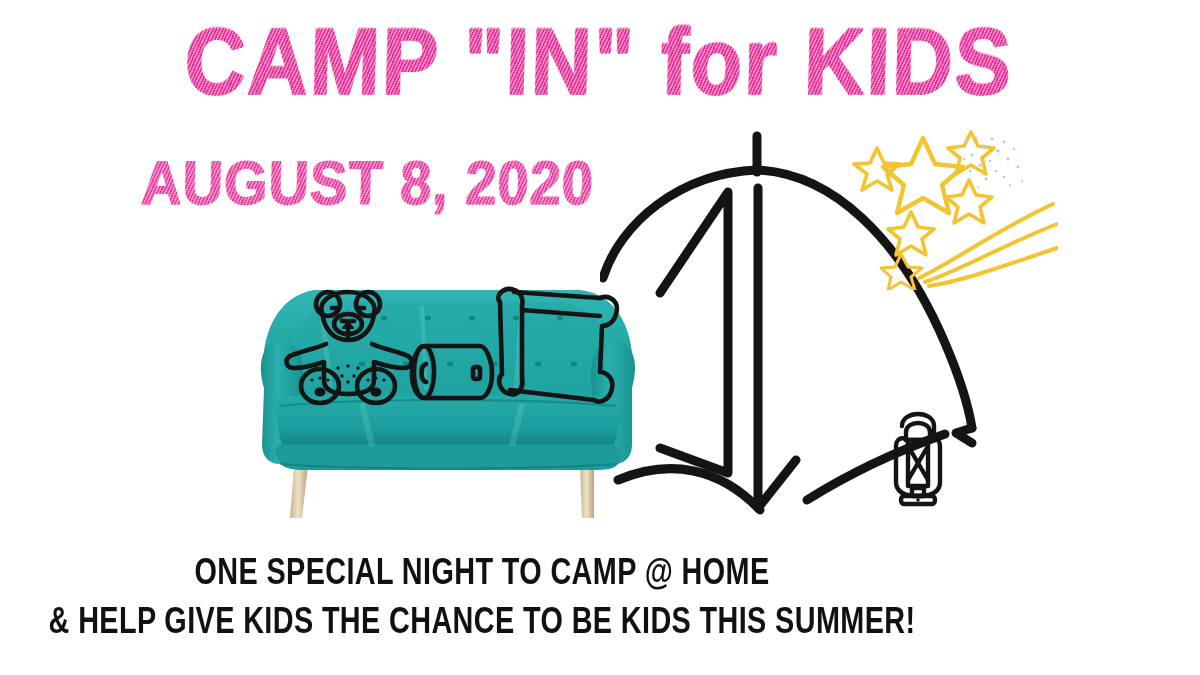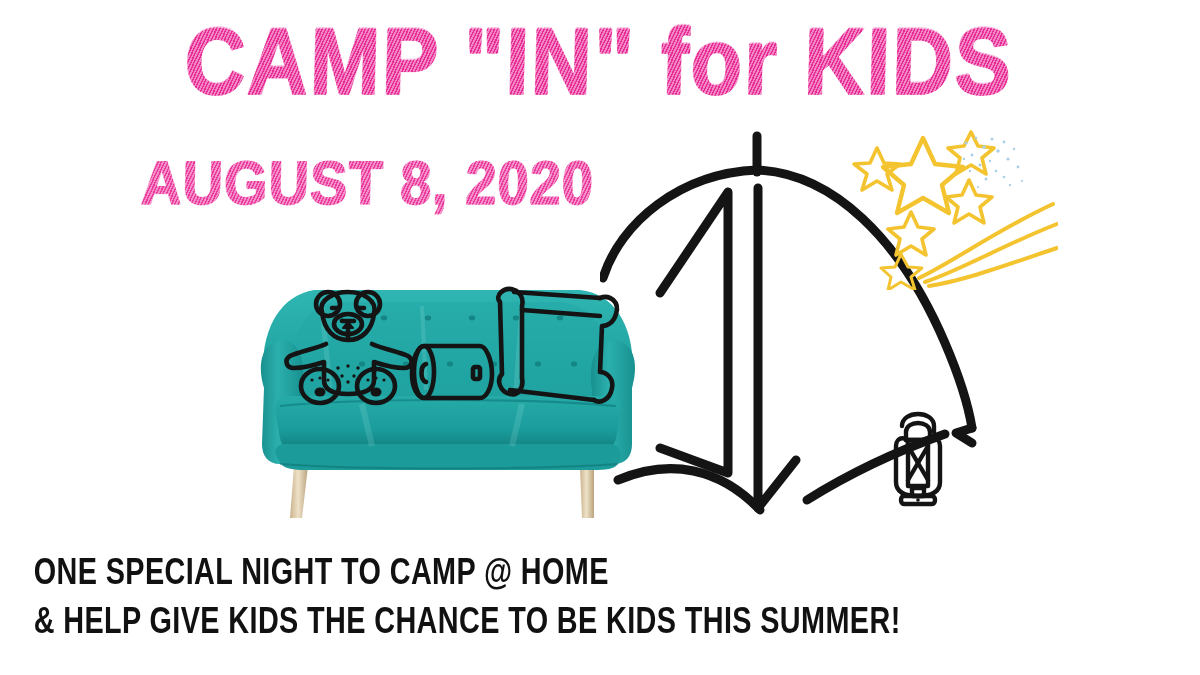--- a/index.html
+++ b/index.html
@@ -86,21 +86,21 @@
   }
   #hatch-title  { left: 95px;  top: 18px;  width: 1010px; height: 112px; }
   #hatch-date   { left: 100px; top: 150px; width: 520px;  height: 78px;  }
 
   
   .footer {
     position: absolute;
     left: 0;
     top: 552px;
     width: 964px;
-    text-align: left;
+    text-align: center;
     pointer-events: none;
   }
   .footer-line {
     display: block;
     font-family: "Liberation Sans", sans-serif;
     font-weight: 700;
     color: #111111;
     white-space: nowrap;
     transform: scaleX(0.93) scaleY(1.22);
     transform-origin: center top;

